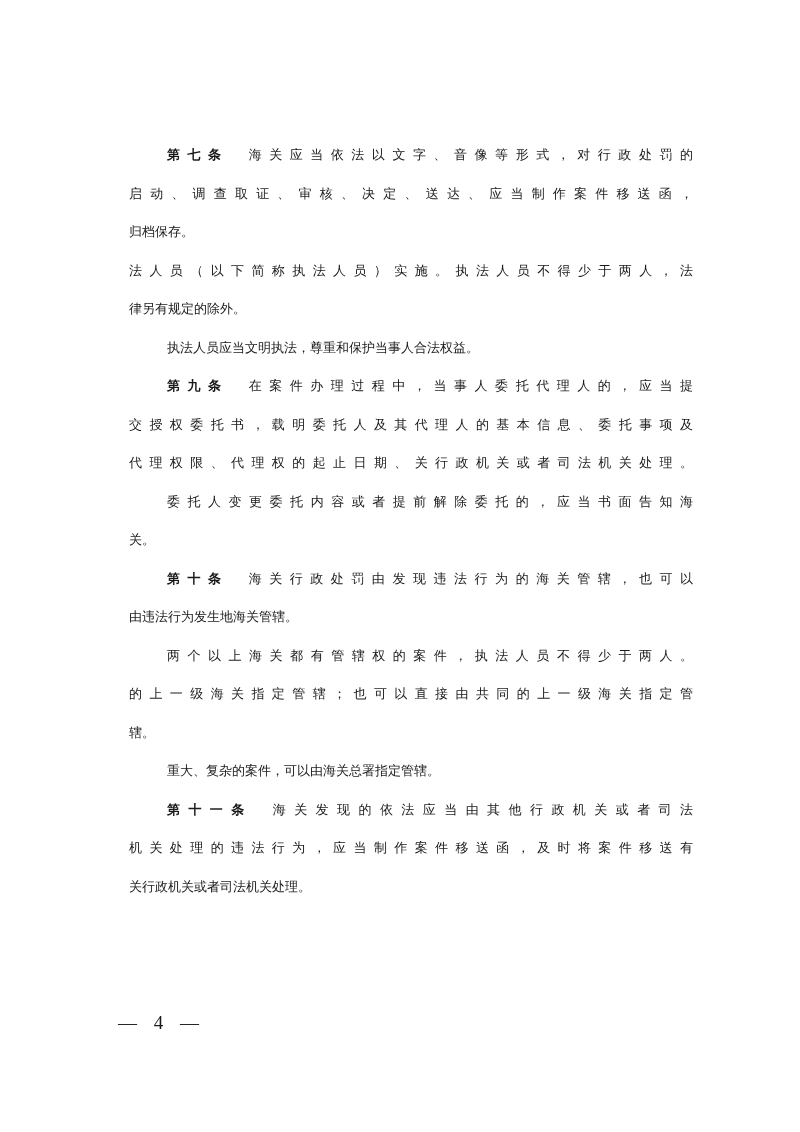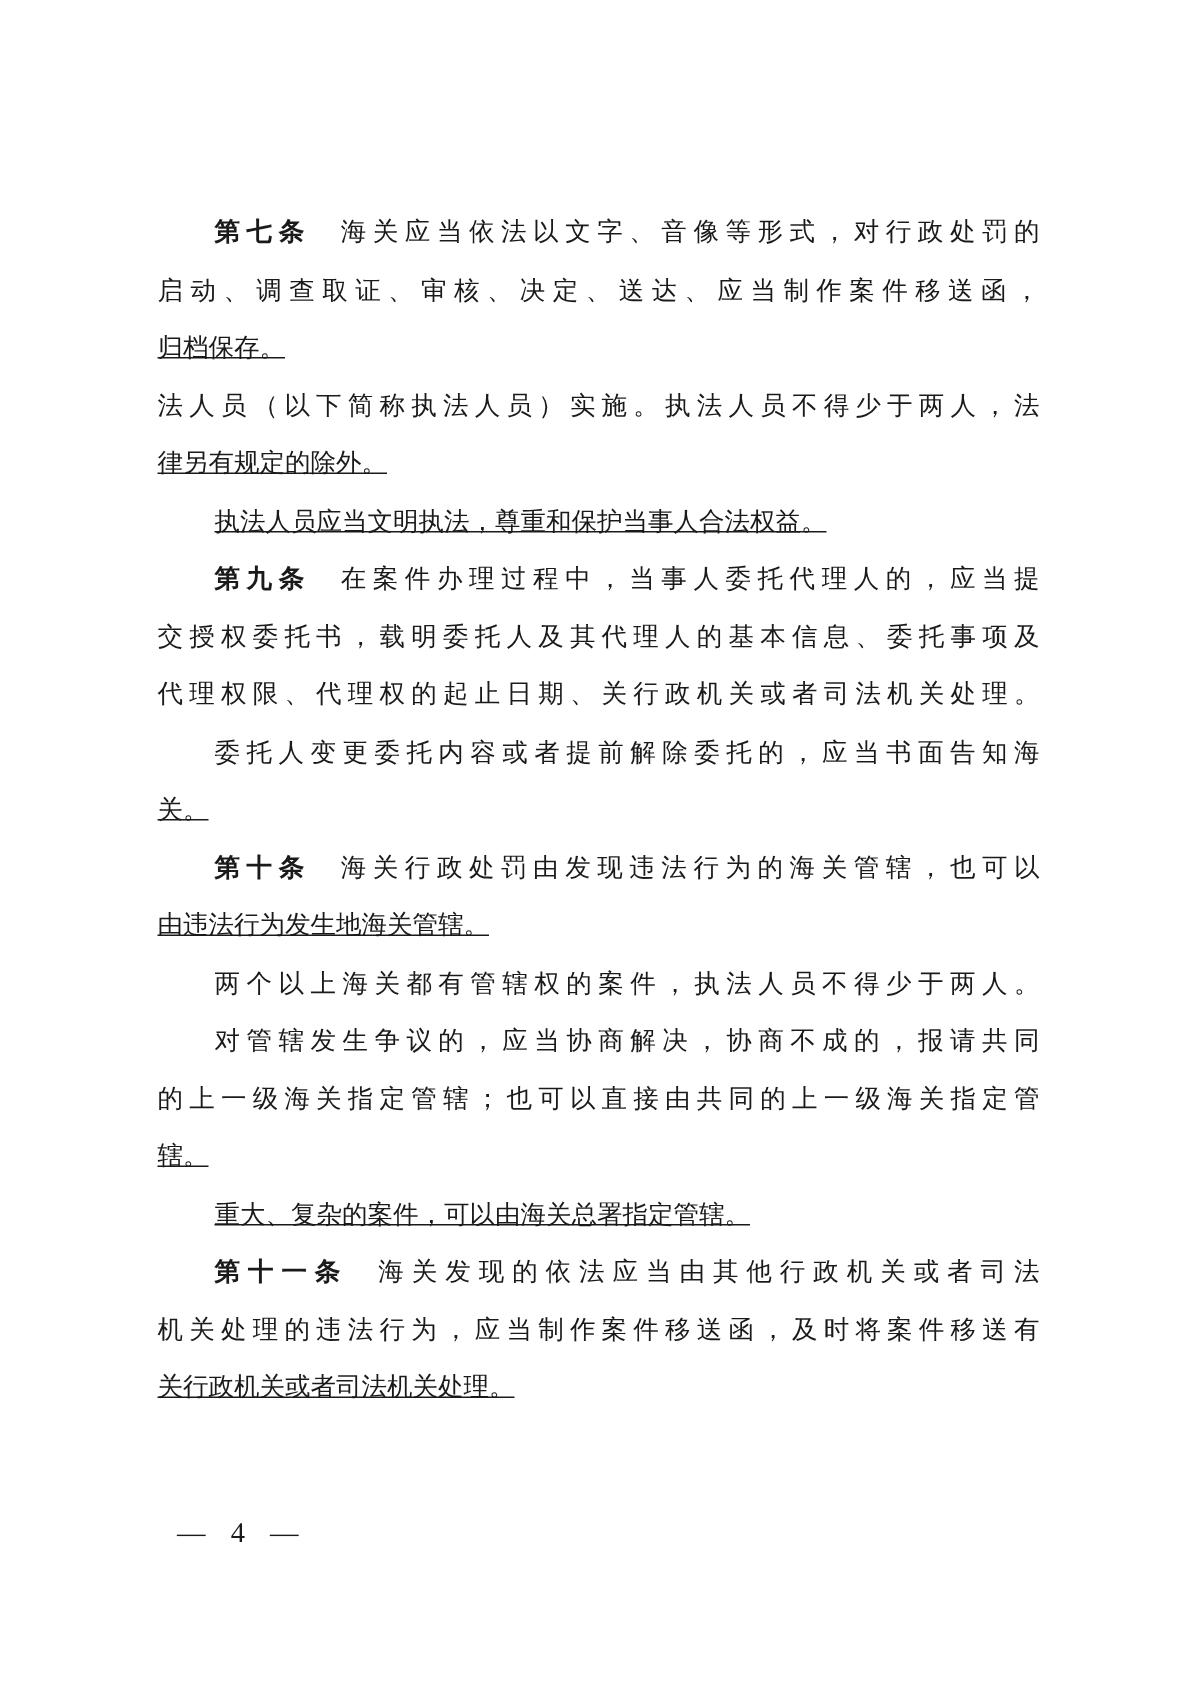--- a/index.html
+++ b/index.html
@@ -1,21 +1,21 @@
 <!DOCTYPE html>
 <html><head>
 <meta charset="utf-8">
 <style>
   html, body { margin:0; padding:0; background:#ffffff; }
   body { width:800px; height:1132px; position:relative; overflow:hidden;
          font-family:"DejaVu Serif","Liberation Serif",serif; color:#1a1a1a; }
   .page { position:absolute; left:105px; top:136px; width:588px; }
-  .line { height:38.5px; line-height:38.5px; font-size:17px; white-space:nowrap;
-          text-align:justify; text-align-last:justify; letter-spacing:0; }
-  .line.last { text-align-last:left;text-decoration:underline; }
+  .line { height:38.5px; line-height:38.5px; font-size:13px; white-space:nowrap;
+          text-align:justify; text-align-last:justify; letter-spacing:0;margin-left:24px; }
+  .line.last { text-align-last:left; }
   .indent { padding-left:38px; }
   .head { font-weight:bold; margin-right:20px; font-family:"DejaVu Sans","Liberation Sans",sans-serif; }
   .pagenum { position:absolute; left:118px; top:1012px; font-size:19px;
              font-family:"Liberation Serif",serif; letter-spacing:6px; }
 </style>
 </head>
 <body>
 
 <div class="page">
 
@@ -29,21 +29,20 @@
 
   <div class="line indent"><span class="head">第九条</span><span>在案件办理过程中，当事人委托代理人的，应当提</span></div>
   <div class="line">交授权委托书，载明委托人及其代理人的基本信息、委托事项及</div>
   <div class="line">代理权限、代理权的起止日期、关行政机关或者司法机关处理。</div>
   <div class="line indent">委托人变更委托内容或者提前解除委托的，应当书面告知海</div>
   <div class="line last">关。</div>
 
   <div class="line indent"><span class="head">第十条</span><span>海关行政处罚由发现违法行为的海关管辖，也可以</span></div>
   <div class="line last">由违法行为发生地海关管辖。</div>
   <div class="line indent">两个以上海关都有管辖权的案件，执法人员不得少于两人。</div>
-  <div class="line indent">对管辖发生争议的，应当协商解决，协商不成的，报请共同</div>
   <div class="line">的上一级海关指定管辖；也可以直接由共同的上一级海关指定管</div>
   <div class="line last">辖。</div>
   <div class="line indent last">重大、复杂的案件，可以由海关总署指定管辖。</div>
 
   <div class="line indent"><span class="head">第十一条</span><span>海关发现的依法应当由其他行政机关或者司法</span></div>
   <div class="line">机关处理的违法行为，应当制作案件移送函，及时将案件移送有</div>
   <div class="line last">关行政机关或者司法机关处理。</div>
 </div>
 
 <div class="pagenum">— 4 —</div>

